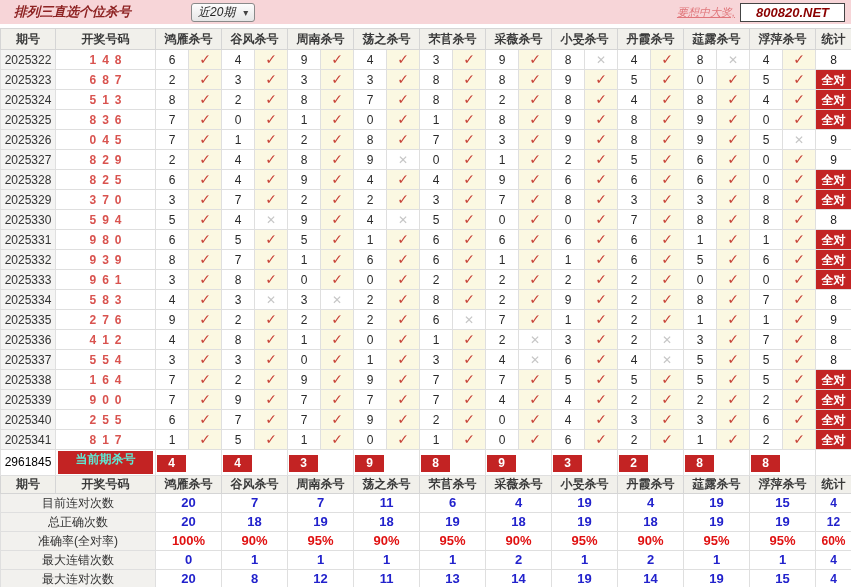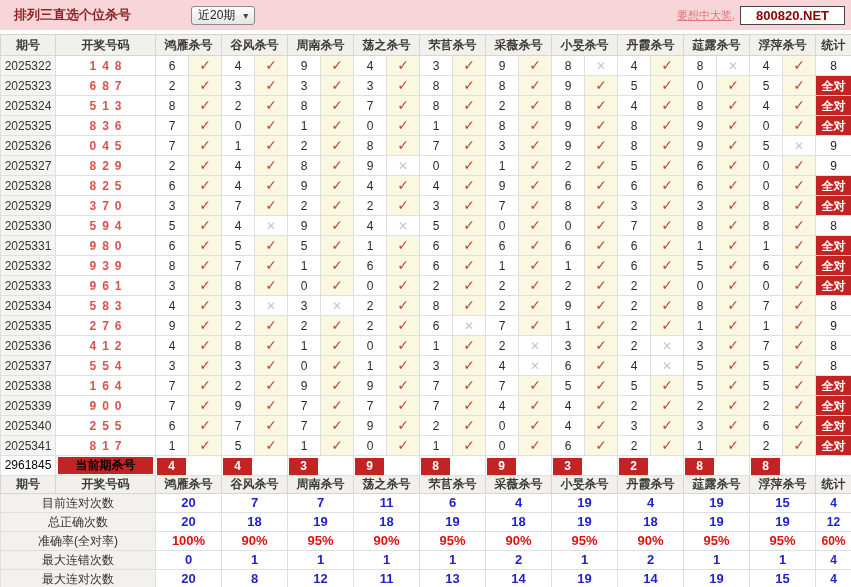--- a/index.html
+++ b/index.html
@@ -1,18 +1,18 @@
 <!DOCTYPE html>
 <html><head>
 <meta charset="utf-8">
 <style>
   * { box-sizing: border-box; }
   html,body { margin:0; padding:0; background:#fff; width:851px;
     font-family:"Liberation Sans","DejaVu Sans",sans-serif; }
-  .topbar { height:30px; background:#F7D5D8; display:flex; align-items:center; padding:0 6px; }
+  .topbar { height:24px; background:#F7D5D8; display:flex; align-items:center; padding:0 6px;font-style:italic; }
   .title { color:#8E2323; font-weight:bold; font-size:13px; margin-left:8px; }
   .range-select { margin-left:60px; display:inline-flex; align-items:center; gap:8px;
     border:1px solid #8a8a8a; border-radius:3px; background:linear-gradient(#fdfdfd,#e6e6e6);
     font-size:12px; color:#222; padding:1px 6px; height:19px; cursor:default; }
   .chevron::after { content:"▾"; font-size:10px; color:#444; }
   .promo { margin-left:auto; color:#E0767B; font-size:11px; text-decoration:underline; }
   .sitebox { margin-left:5px; background:#fff; border:1px solid #444; color:#8B0000;
     font-size:13px; font-weight:bold; padding:1px 15px; }
   .gap { height:4px; background:#fff; }
   table { width:851px; border-collapse:collapse; table-layout:fixed; font-size:12px; }
@@ -23,21 +23,21 @@
   tr.hdr-mid th { height:17px; line-height:17px; }
   td.period { background:#F4F4F3; color:#333;margin-left:6px; }
   td.numbers { color:#D9534F; font-weight:bold; letter-spacing:6px; text-indent:6px; }
   td.digit { color:#2a2a2a; }
   td.mark.ok { background:#FBF8E2; }
   .check { color:#C84338; font-size:14px; font-weight:bold; }
   .cross { color:#C6C6C6; font-size:12px; font-weight:bold; }
   td.stat { color:#222; }
   td.stat.allright { background:#C32323; color:#fff; font-weight:bold; }
   tr.current td { height:19px; line-height:19px; }
-  .badge { background:#C32323; color:#000000; font-weight:bold; height:17px; line-height:17px;
+  .badge { background:#C32323; color:#5eead4; font-weight:bold; height:23px; line-height:17px;
     margin:1px 2px; font-size:12px; }
   .badge-digit { background:#C32323; color:#fff; font-weight:bold; width:29px; height:17px;
     line-height:17px; margin:1px 0 0 1px; float:left; font-size:12px; }
   tr.stats td { height:18px; }
   td.stats-label { background:#F2F1EE; color:#333; }
   td.val { font-weight:bold; font-size:13px; }
   td.val.blue, td.stat-total.blue { color:#2222CC; font-weight:bold; }
   td.val.red,  td.stat-total.red  { color:#E01111; font-weight:bold; }
 </style>
 </head>

